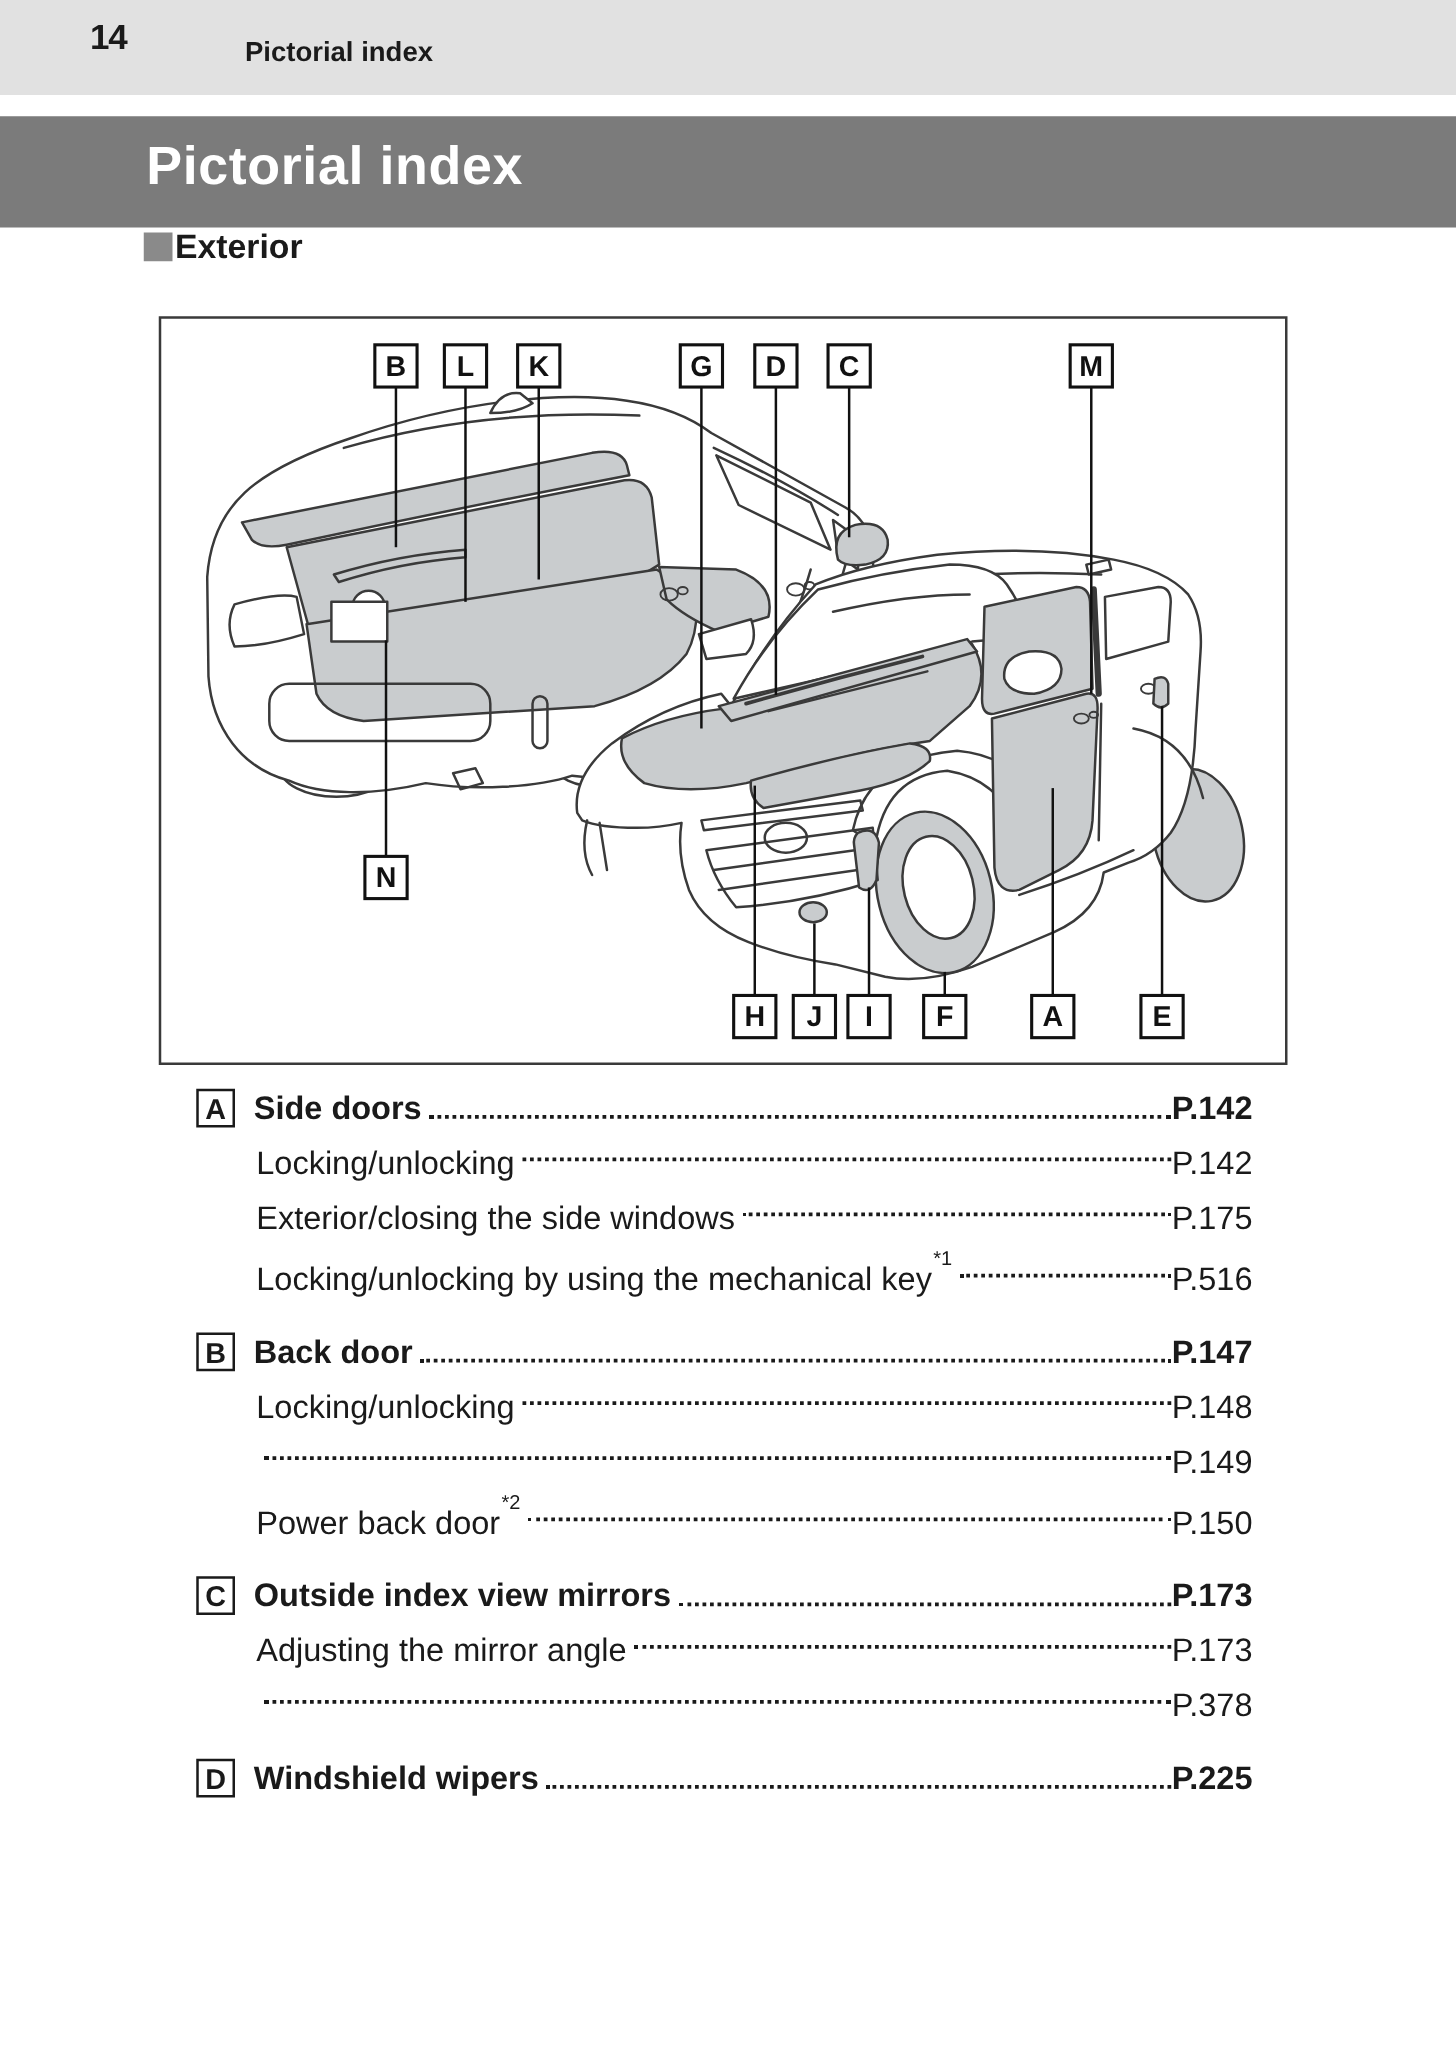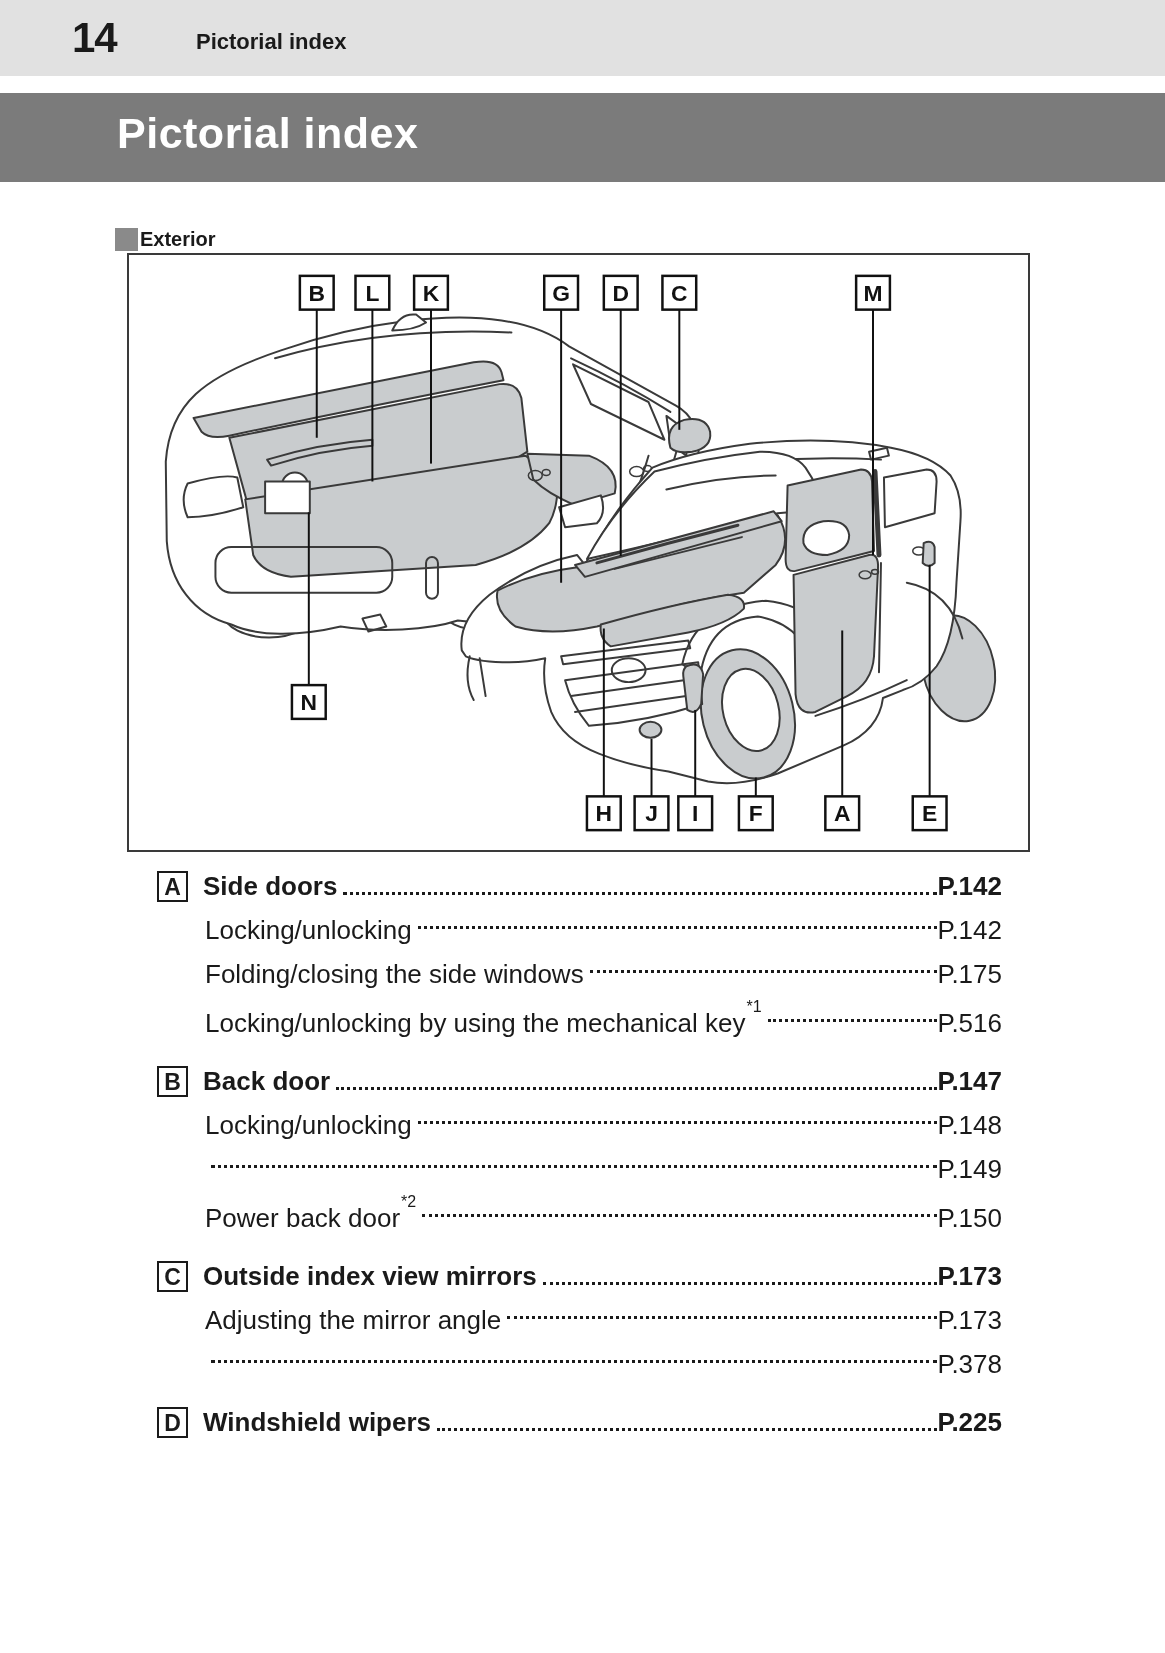--- a/index.html
+++ b/index.html
@@ -1,25 +1,25 @@
 <!DOCTYPE html>
 <html><head>
 <meta charset="utf-8">
 <style>
   html,body{margin:0;padding:0;}
   body{
     width:1165px;height:1653px;position:relative;background:#fff;
     font-family:"Liberation Sans",sans-serif;color:#1a1a1a;overflow:hidden;
   }
   .page-header{position:absolute;top:0;left:0;width:1165px;height:76px;background:#e1e1e1;}
-  .page-number{position:absolute;left:72px;top:14px;font-size:42px;font-weight:bold;letter-spacing:-1px;}
+  .page-number{position:absolute;left:72px;top:14px;font-size:28px;font-weight:bold;letter-spacing:-1px;}
   .header-section-title{position:absolute;left:196px;top:29px;font-size:22px;font-weight:bold;}
   .banner{position:absolute;top:93px;left:0;width:1165px;height:89px;background:#7b7b7b;}
   .banner-title{position:absolute;left:117px;top:16px;font-size:43px;font-weight:bold;color:#ffffff;letter-spacing:0.5px;}
-  .section-heading{position:absolute;top:182px;left:115px;display:flex;align-items:center;font-size:20px;font-weight:bold;margin-top:46px;}
+  .section-heading{position:absolute;top:182px;left:115px;display:flex;align-items:center;font-size:27px;font-weight:bold;}
   .square-bullet{width:23px;height:23px;background:#8a8a8a;display:inline-block;margin-right:2px;flex:none;}
   .figure{position:absolute;left:127px;top:253px;width:903px;height:599px;border:2px solid #3a3a3a;box-sizing:border-box;background:#fff;}
   .figure svg{display:block;width:100%;height:100%;}
   .callout-letter{font-family:"Liberation Sans",sans-serif;font-size:23px;font-weight:bold;fill:#111;text-anchor:middle;}
   .toc{position:absolute;left:157px;top:871px;width:845px;}
   .toc-row{display:flex;align-items:flex-end;line-height:31px;font-size:26px;font-weight:normal;}
   .toc-row.main{margin-top:27px;font-weight:bold;}
   .toc-row.main.first{margin-top:0;}
   .toc-row.sub{margin-top:13px;padding-left:48px;align-items:center;}
   .toc-row.sub.has-sup{margin-top:18px;}
@@ -205,21 +205,21 @@
       <span class="label">Side doors</span>
       <span class="dots"></span>
       <span class="pageref">P.142</span>
     </div>
     <div class="toc-row sub">
       <span class="label">Locking/unlocking</span>
       <span class="dots"></span>
       <span class="pageref">P.142</span>
     </div>
     <div class="toc-row sub">
-      <span class="label">Folding/closing the side windows</span>
+      <span class="label">Exterior/closing the side windows</span>
       <span class="dots"></span>
       <span class="pageref">P.175</span>
     </div>
     <div class="toc-row sub has-sup">
       <span class="label">Locking/unlocking by using the mechanical key<sup class="fn">*1</sup></span>
       <span class="dots"></span>
       <span class="pageref">P.516</span>
     </div>
     <div class="toc-row main">
       <span class="letter-box">B</span>

